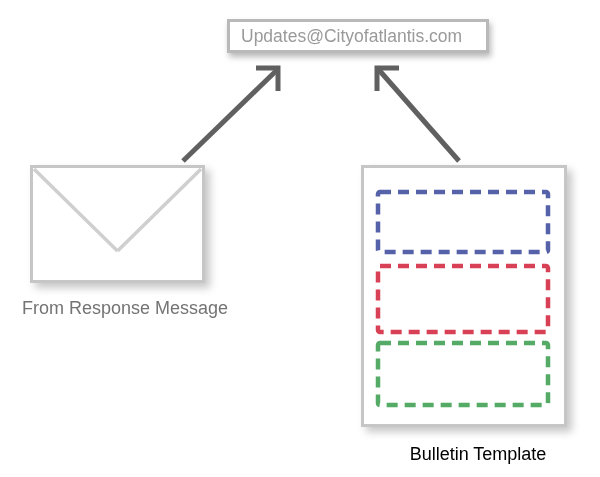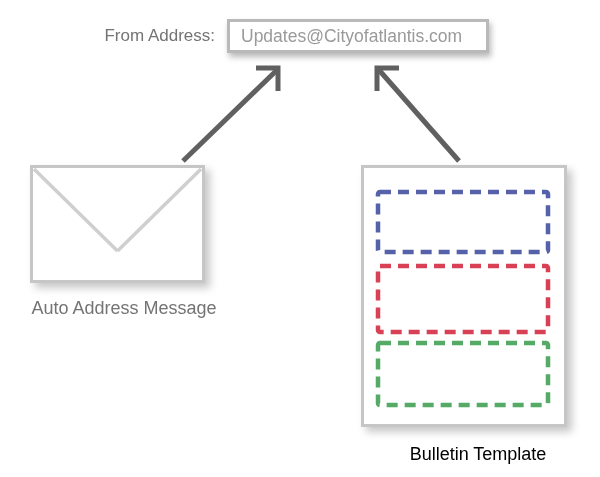--- a/index.html
+++ b/index.html
@@ -91,21 +91,20 @@
     width: 200px;
     text-align: center;
   }
   svg { display: block; }
 </style>
 </head>
 <body>
 
 <div id="stage">
 
-  <div id="from-address-label" class="label" style="color: rgb(116, 116, 116);">From Address:</div>
 
   <div id="from-address-box" style="border-color: rgb(185, 185, 185);">
     <input id="from-address-input" type="text" value="Updates@Cityofatlantis.com" style="color: rgb(154, 154, 154);">
   </div>
 
   <svg id="arrow-layer" width="600" height="477" viewBox="0 0 600 477">
     <g fill="none" stroke-width="5" stroke-linecap="butt" stroke-linejoin="miter" style="stroke: rgb(96, 96, 96);">
       <line x1="183" y1="161" x2="277" y2="70"></line>
       <polyline points="256,68 278,68 278,91"></polyline>
     </g>
@@ -117,21 +116,21 @@
 
   <div id="envelope" style="border-color: rgb(198, 198, 198);">
     <svg width="169" height="112" viewBox="0 0 169 112">
       <g fill="none" stroke-width="3.5" stroke-linecap="butt" style="stroke: rgb(207, 207, 207);">
         <line x1="1" y1="1" x2="84.5" y2="83"></line>
         <line x1="168" y1="1" x2="84.5" y2="83"></line>
       </g>
     </svg>
   </div>
 
-  <div id="auto-response-label" class="label" style="color: rgb(116, 116, 116);">Auto Address Message</div>
+  <div id="auto-response-label" class="label" style="color: rgb(116, 116, 116);">From Response Message</div>
 
   <div id="bulletin-template" style="border-color: rgb(198, 198, 198);">
     <svg width="200" height="256" viewBox="0 0 200 256">
       <rect x="14" y="24" width="170" height="60" rx="2" fill="none" stroke-width="4.5" stroke-dasharray="11 7" style="stroke: rgb(85, 97, 168);"></rect>
       <rect x="14" y="98" width="170" height="66" rx="2" fill="none" stroke-width="4.5" stroke-dasharray="11 7" style="stroke: rgb(216, 64, 85);"></rect>
       <rect x="14" y="175" width="170" height="62" rx="2" fill="none" stroke-width="4.5" stroke-dasharray="11 7" style="stroke: rgb(85, 170, 102);"></rect>
     </svg>
   </div>
 
   <div id="bulletin-template-label" class="label" style="color: #000000;">Bulletin Template</div>

